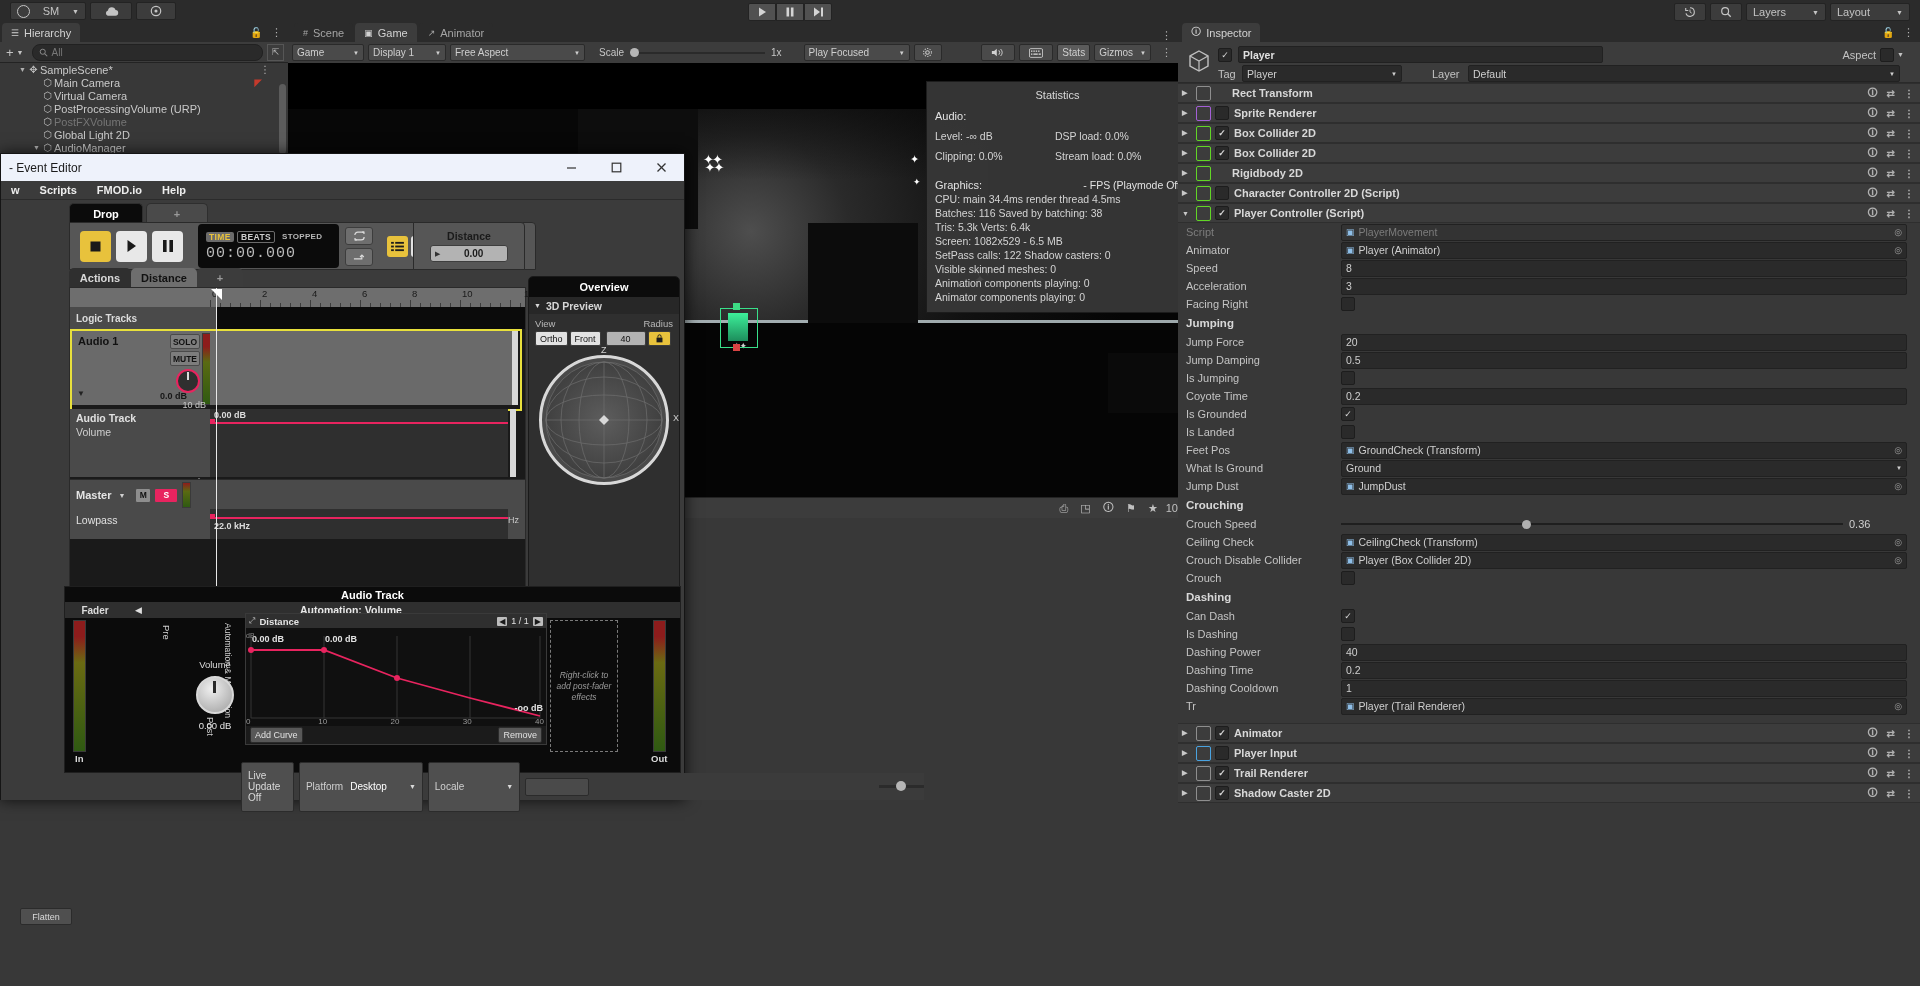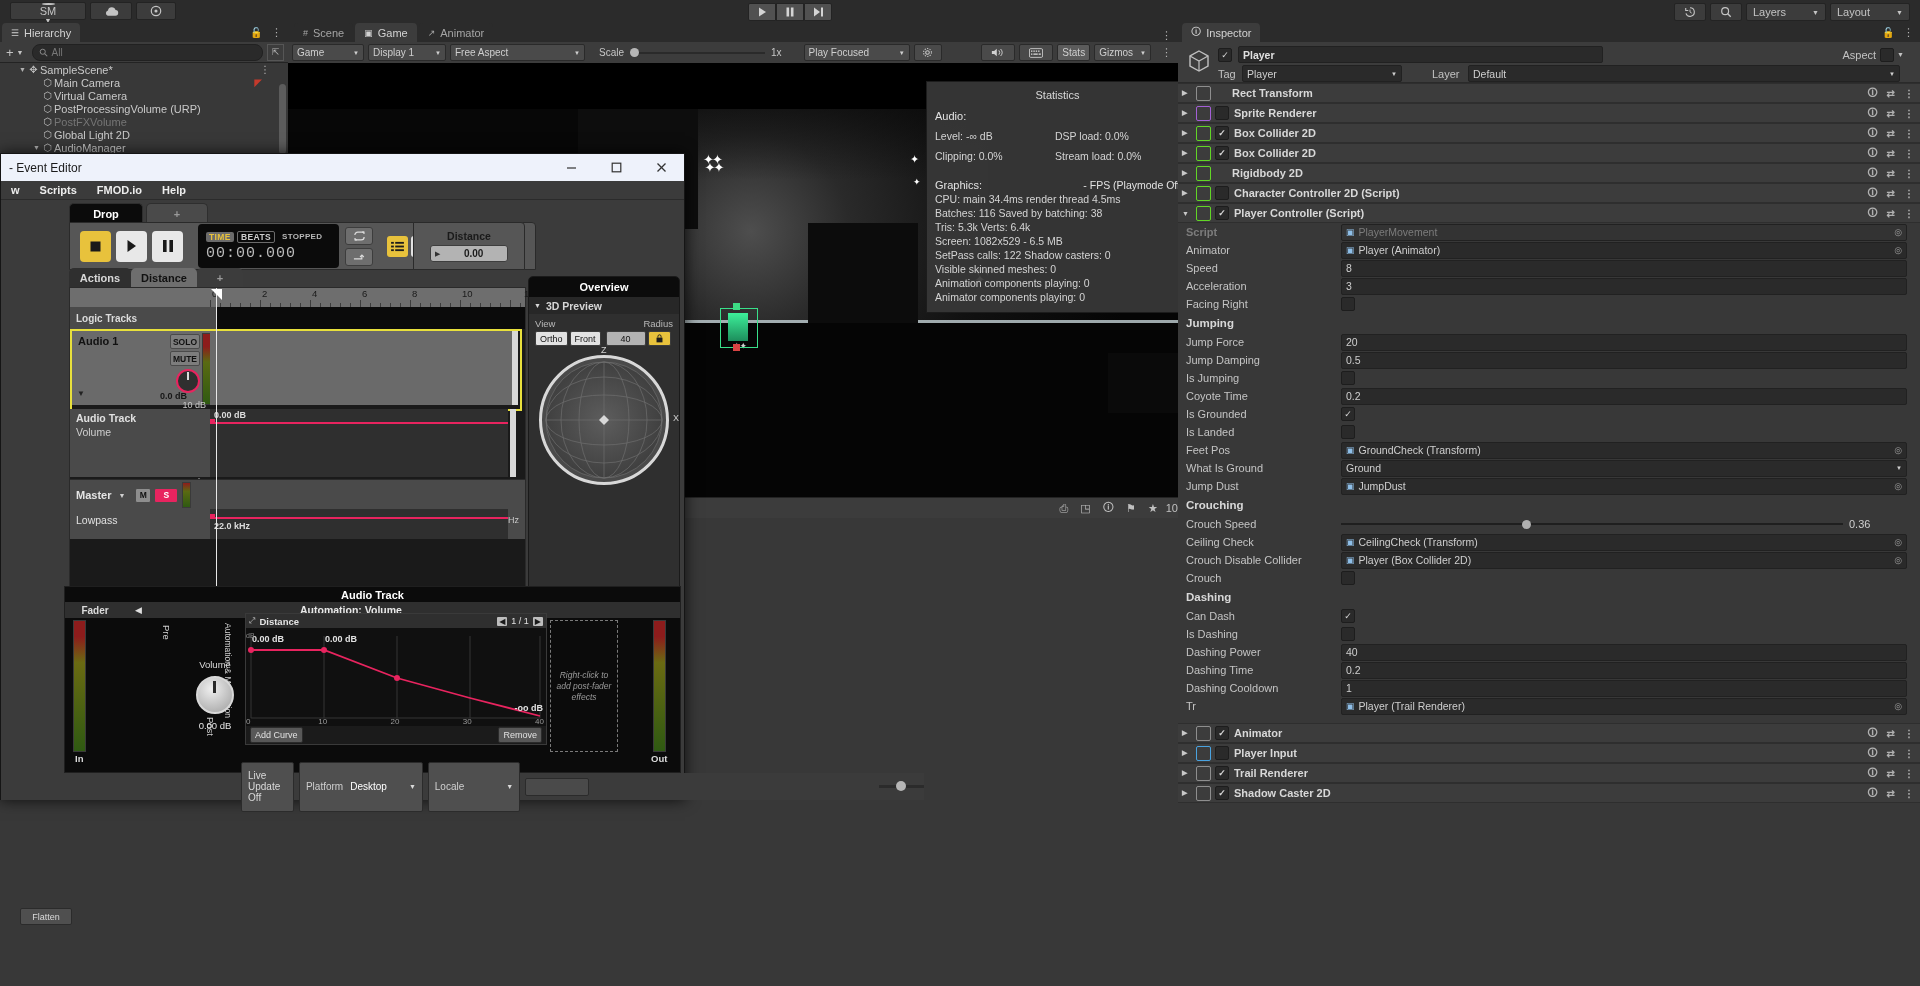--- a/index.html
+++ b/index.html
@@ -103,21 +103,21 @@
   .sb-btn{height:16px;background:#4f4f4f;border:1px solid #2b2b2b;border-radius:2px;font-size:10px;color:#dadada;display:flex;align-items:center;padding:16px 6px;margin-right:5px;}
 
   .vstrip{position:absolute;left:0;top:153px;width:63px;height:645px;background:#3b3b3b;}
 </style>
 </head>
 <body>
 
 <div id="unity-root">
 
   <div id="unity-toolbar">
-    <div class="u-btn" id="acct" style="justify-content:space-between;flex-direction:column;">
+    <div class="u-btn" id="acct" style="justify-content:space-between;">
       <span style="width:11px;height:11px;border-radius:50%;border:1.5px solid #c4c4c4;display:inline-block;"></span>
       <span>SM</span>
       <span style="font-size:7px;">▼</span>
     </div>
     <div class="u-btn" id="cloud">
       <svg width="15" height="11" viewBox="0 0 16 11">
           <path d="M4 10h8a3 3 0 0 0 .3-6A4.2 4.2 0 0 0 4.2 4.3 3 3 0 0 0 4 10z" fill="#c4c4c4"></path>
         </svg>
     </div>
     <div class="u-btn" id="svc">
@@ -498,21 +498,21 @@
           <span class="icon-sq" style="background: transparent; border: 1.5px solid rgb(98, 214, 38);"></span>
           <span class="chk" style="margin-right: 5px;">✓</span>
           <span>Player Controller (Script)</span>
           <span style="margin-left: auto; margin-right: 6px; display: flex; align-items: center; gap: 9px; color: rgb(176, 176, 176); font-size: 10px;">
             <span>🛈</span>
             <span>⇄</span>
             <span>⋮</span>
           </span>
         </div>
         <div class="insp-row">
-          <span class="lbl" style="color: rgb(124, 124, 124); font-weight: bold;">Script</span>
+          <span class="lbl" style="color: rgb(124, 124, 124);">Script</span>
           <div class="fieldv" style="background: rgb(51, 51, 51); color: rgb(124, 124, 124);">
             <span style="margin-right: 4px; font-size: 9px; color: rgb(143, 191, 232);">▣</span>
             <span>PlayerMovement</span>
             <span style="margin-left: auto; font-size: 9px; color: rgb(154, 154, 154);">◎</span>
           </div>
         </div>
         <div class="insp-row">
           <span class="lbl">Animator</span>
           <div class="fieldv">
             <span style="margin-right: 4px; font-size: 9px; color: rgb(143, 191, 232);">▣</span>

